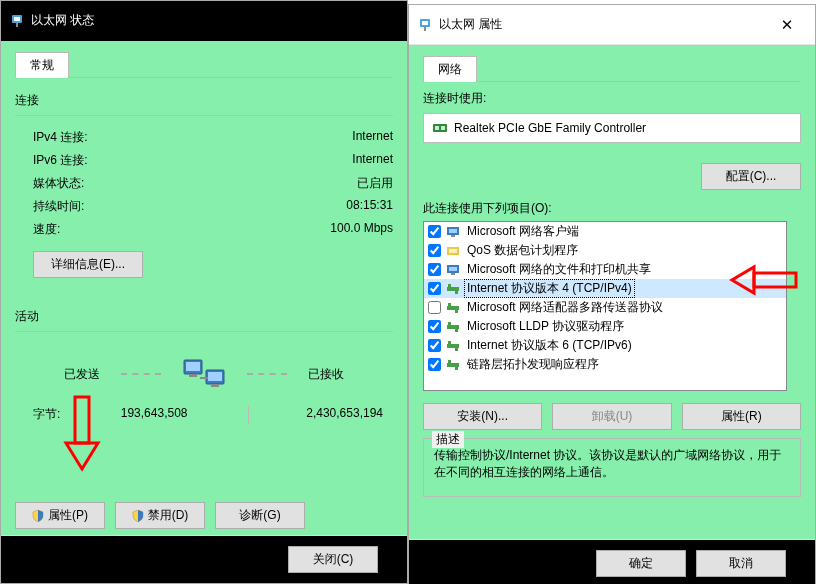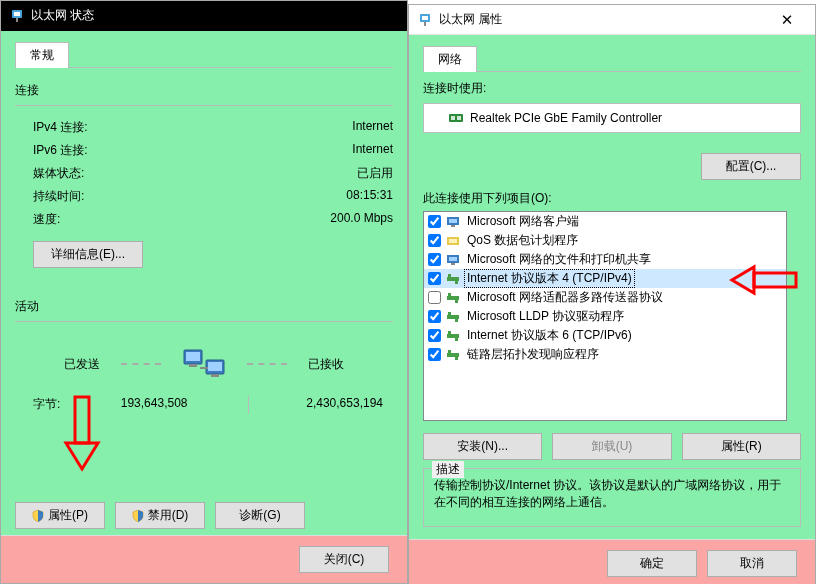--- a/index.html
+++ b/index.html
@@ -1,44 +1,44 @@
 <!DOCTYPE html>
 <html><head>
 <meta charset="utf-8">
 <style>
 * { box-sizing: border-box; margin: 0; padding: 0; font-family: "Microsoft YaHei", "Segoe UI", sans-serif; font-size: 12px; }
 body { background: #fff; width: 816px; height: 584px; overflow: hidden; position: relative; }
 .window { position: absolute; border: 1px solid #aaa; background: #f0f0f0; display: flex; flex-direction: column; }
 .win-left { left: 0; top: 0; width: 408px; height: 584px; }
 .win-right { left: 408px; top: 4px; width: 408px; height: 584px; }
-.titlebar { height: 30px; display: flex; align-items: center; padding: 0 8px; background: #fff; border-bottom: 1px solid #e5e5e5; }
+.titlebar { height: 40px; display: flex; align-items: center; padding: 0 8px; background: #fff; border-bottom: 1px solid #e5e5e5; }
 .titlebar.dark { background: #000; color: #fff; border-bottom: 1px solid #000; }
 .titlebar .icon-eth { width: 16px; height: 16px; margin-right: 6px; }
 .titlebar .title { flex: 1; font-size: 12px; }
 .titlebar .close { width: 40px; text-align: center; font-size: 15px; cursor: default; }
 .body { flex: 1; padding: 10px 14px 6px 14px; background: #86efac; display: flex; flex-direction: column; }
 .tabs { display: flex; border-bottom: 1px solid #bbb; margin-bottom: 8px; }
 .tab { padding: 4px 14px; border: 1px solid #bbb; border-bottom: none; background: #fff; position: relative; top: 1px; cursor: default; }
 .group-header { margin: 6px 0 4px 0; }
 .hr { border: none; border-top: 1px solid #bbb; margin: 2px 0 10px 0; }
 .kv-row { display: flex; justify-content: space-between; padding: 3px 0 3px 18px; }
 .btn { background: #e1e1e1; border: 1px solid #adadad; padding: 4px 10px; min-width: 90px; text-align: center; cursor: default; display: inline-flex; align-items: center; justify-content: center; gap: 4px; }
 .btn.thin { min-width: 110px; }
 .btn-row-right { display: flex; justify-content: flex-end; margin: 10px 0; padding-right: 0; }
 .btn-bar { display: flex; gap: 10px; margin-top: 8px; }
-.footer { border-top: 1px solid #ddd; padding: 10px 18px; display: flex; justify-content: flex-end; gap: 10px; background: #fca5a5; }
+.footer { border-top: 1px solid #ddd; padding: 10px 29px; display: flex; justify-content: flex-end; gap: 10px; background: #000000; }
 .activity { display: flex; align-items: center; justify-content: center; gap: 21px; margin: 10px 0; text-align: center; }
 .dash { border-top: 2px dashed #aaa; width: 40px; height: 0; }
 .comp-icon { width: 44px; height: 44px; }
 .byte-row { display: flex; align-items: flex-start; margin: 0 0 4px 0; padding-left: 18px; }
 .byte-row .lab { width: 50px; }
 .byte-row .val { flex: 1; text-align: right; padding-right: 30px; }
 .byte-row .sep { width: 1px; background: #bbb; height: 18px; margin: 0 30px; }
-.adapter-box { border: 1px solid #bbb; background: #fff; padding: 6px 24px; display: flex; align-items: center; gap: 6px; margin: 6px 0 10px 0; }
-.item-list { border: 1px solid #828790; background: #fff; height: 210px; overflow-y: scroll; overflow-x: auto; margin: 4px 14px 8px 0; }
+.adapter-box { border: 1px solid #bbb; background: #fff; padding: 6px 8px; display: flex; align-items: center; gap: 6px; margin: 6px 0 10px 0; }
+.item-list { border: 1px solid #828790; background: #fff; height: 170px; overflow-y: scroll; overflow-x: auto; margin: 4px 14px 8px 0; }
 .item-row { display: flex; align-items: center; gap: 4px; padding: 1px 4px; white-space: nowrap; }
 .item-row.selected { background: #cde8ff; }
 .item-row .lbl { padding: 0 2px; }
 .item-row.selected .lbl { outline: 1px dotted #000; }
 .check { width: 13px; height: 13px; }
 .net-icon { width: 16px; height: 16px; display: inline-block; }
 .desc-box { border: 1px solid #bbb; padding: 8px 10px 14px 10px; margin: 0 0; position: relative; }
 .desc-box .legend { position: absolute; top: -8px; left: 8px; background: #f0f0f0; padding: 0 4px; font-size: 12px; }
 .desc-text { color: #000; line-height: 1.45; }
 .btn3 { display: flex; gap: 10px; margin: 4px 0 8px 0; }
@@ -77,21 +77,21 @@
     <div class="kv-row">
         <span>媒体状态:</span>
         <span>已启用</span>
       </div>
     <div class="kv-row">
         <span>持续时间:</span>
         <span>08:15:31</span>
       </div>
     <div class="kv-row">
         <span>速度:</span>
-        <span>200.0 Mbps</span>
+        <span>100.0 Mbps</span>
       </div>
 
     <div class="btn-row-right" style="padding-left:18px;justify-content:flex-start">
       <div class="btn thin">详细信息(E)...</div>
     </div>
 
     <div style="height:14px"></div>
     <div class="group-header">活动</div>
     <hr class="hr">
 

